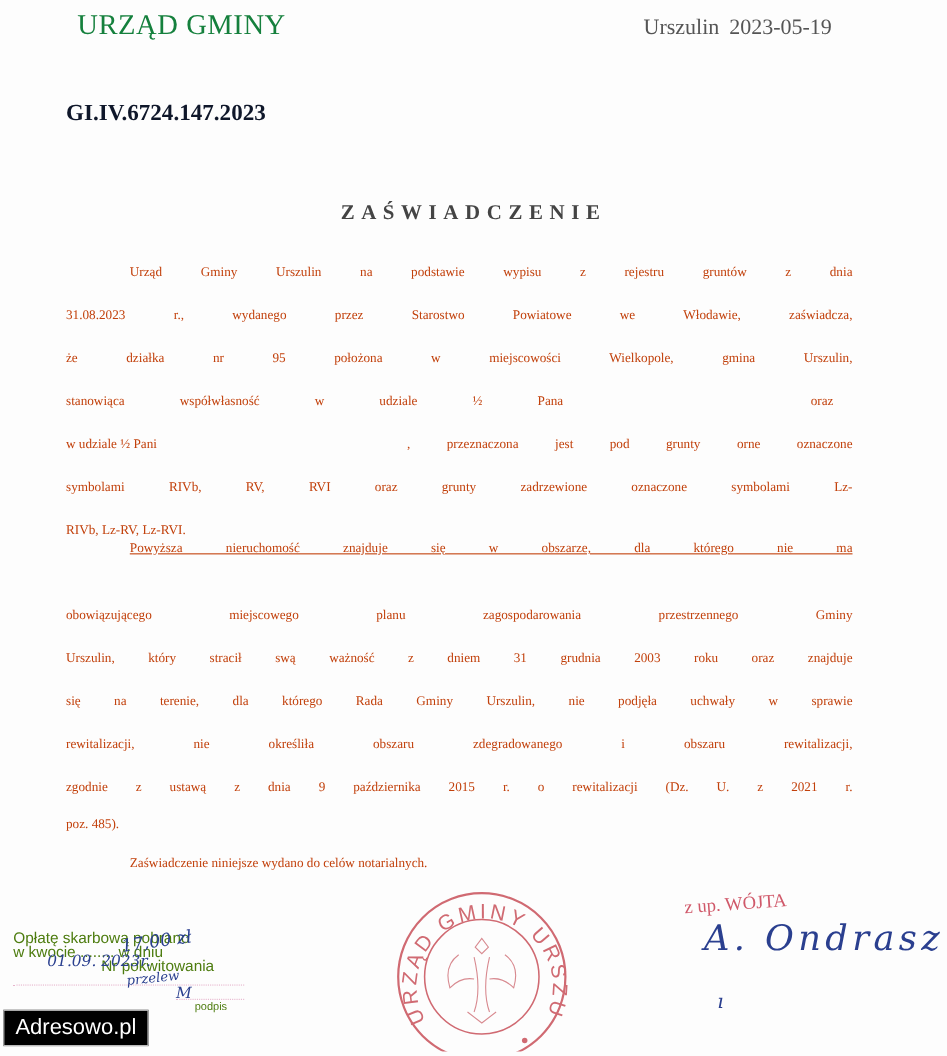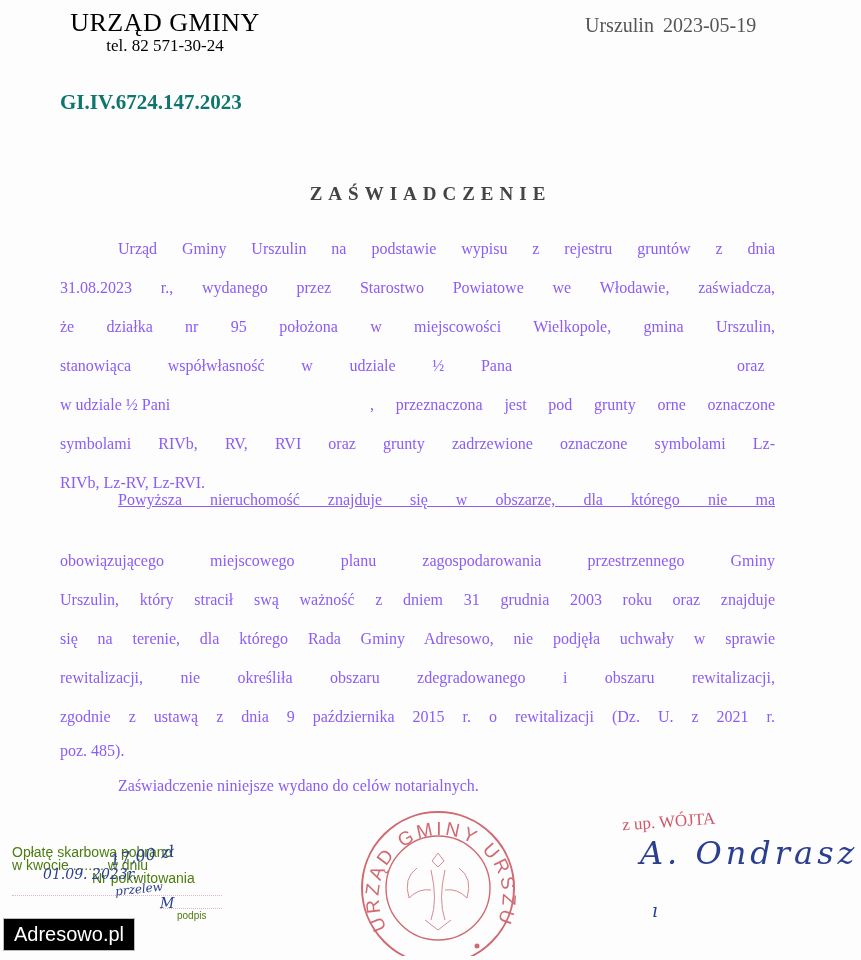--- a/index.html
+++ b/index.html
@@ -1,61 +1,60 @@
 <!DOCTYPE html>
 <html><head>
 <meta charset="utf-8">
 <style>
   html, body { margin:0; padding:0; }
   body { width:861px; height:960px; background:#fdfdfd; position:relative; overflow:hidden;
          font-family:"Liberation Serif", serif; color:#3a3a3a; }
   .abs { position:absolute; }
-  .header-stamp { left:60px; top:10px; width:210px; text-align:center; color:#000000; line-height:1; }
+  .header-stamp { left:60px; top:10px; width:210px; text-align:center; color:#15803d; line-height:1; }
   .hs-title { font-size:26px; letter-spacing:0.5px; }
   .hs-line { font-size:17px; margin-top:1px; }
-  .ref { left:60px; top:90px; font-size:21px; font-weight:bold; color:#0f766e; }
+  .ref { left:60px; top:90px; font-size:21px; font-weight:bold; color:#0f172a; }
   .place-date { left:585px; top:14px; font-size:20px; color:#555; word-spacing:4px; }
   .doc-title { left:0; width:861px; top:183px; text-align:center; font-size:19px; font-weight:bold;
                letter-spacing:6px; color:#444; }
-  .body-line { left:60px; width:715px; font-size:16px; color:#8b5cf6; white-space:nowrap; }
+  .body-line { left:60px; width:715px; font-size:12px; color:#c2410c; white-space:nowrap; }
   .justify { text-align:justify; text-align-last:justify; white-space:normal; }
   .fee-stamp { left:12px; top:846px; width:210px; color:#4d7c0f; font-family:"Liberation Sans", sans-serif;
                font-size:14px; line-height:13px; }
   .fee-dots { border-bottom:1px dotted #e6b3cc; }
   .hand { color:#2a3f8f; font-family:"DejaVu Serif", serif; font-style:italic; }
   .watermark { left:3px; top:918px; background:#000000; color:#fff; font-family:"Liberation Sans", sans-serif;
                font-size:20px; padding:4px 10px; border:1px solid #bbb; }
   .seal { left:357px; top:808px; width:162px; height:148px; }
   .sig-stamp { left:622px; top:812px; color:#d0596a; font-family:"Liberation Serif", serif; font-size:17px; transform:rotate(-4deg); }
 </style>
 </head>
 <body>
 
 <div class="abs header-stamp">
   <div class="hs-title">URZĄD GMINY</div>
-  <div class="hs-line">tel. 82 571-30-24</div>
 </div>
 <div class="abs ref">GI.IV.6724.147.2023</div>
 <div class="abs place-date">Urszulin  2023-05-19</div>
 
 <div class="abs doc-title">ZAŚWIADCZENIE</div>
 
 <div class="abs body-line justify" style="top:240px;padding-left:58px;width:657px;">Urząd Gminy Urszulin na podstawie wypisu z rejestru gruntów z dnia</div>
 <div class="abs body-line justify" style="top:279px;">31.08.2023 r., wydanego przez Starostwo Powiatowe we Włodawie, zaświadcza,</div>
 <div class="abs body-line justify" style="top:318px;">że działka nr 95 położona w miejscowości Wielkopole, gmina Urszulin,</div>
 <div class="abs body-line justify" style="top:357px;width:452px;">stanowiąca współwłasność w udziale ½ Pana</div>
 <div class="abs body-line" style="top:357px;left:737px;width:auto;">oraz</div>
 <div class="abs body-line" style="top:396px;width:auto;">w udziale ½ Pani</div>
 <div class="abs body-line" style="top:396px;left:370px;width:405px;text-align:justify;text-align-last:justify;white-space:normal;">, przeznaczona jest pod grunty orne oznaczone</div>
 <div class="abs body-line justify" style="top:435px;">symbolami RIVb, RV, RVI oraz grunty zadrzewione oznaczone symbolami Lz-</div>
 <div class="abs body-line" style="top:474px;">RIVb, Lz-RV, Lz-RVI.</div>
 <div class="abs body-line justify" style="top:491px;padding-left:58px;width:657px;text-decoration:underline;">Powyższa nieruchomość znajduje się w obszarze, dla którego nie ma</div>
 <div class="abs body-line justify" style="top:552px;">obowiązującego miejscowego planu zagospodarowania przestrzennego Gminy</div>
 <div class="abs body-line justify" style="top:591px;">Urszulin, który stracił swą ważność z dniem 31 grudnia 2003 roku oraz znajduje</div>
-<div class="abs body-line justify" style="top:630px;">się na terenie, dla którego Rada Gminy Adresowo, nie podjęła uchwały w sprawie</div>
+<div class="abs body-line justify" style="top:630px;">się na terenie, dla którego Rada Gminy Urszulin, nie podjęła uchwały w sprawie</div>
 <div class="abs body-line justify" style="top:669px;">rewitalizacji, nie określiła obszaru zdegradowanego i obszaru rewitalizacji,</div>
 <div class="abs body-line justify" style="top:708px;">zgodnie z ustawą z dnia 9 października 2015 r. o rewitalizacji (Dz. U. z 2021 r.</div>
 <div class="abs body-line" style="top:742px;">poz. 485).</div>
 <div class="abs body-line" style="top:777px;padding-left:58px;">Zaświadczenie niniejsze wydano do celów notarialnych.</div>
 
 <div class="abs fee-stamp">
   <div>Opłatę skarbową pobrano</div>
   <div>w kwocie ........ w dniu</div>
   <div style="padding-left:80px;">Nr pokwitowania</div>
   <div class="fee-dots" style="height:10px;"></div>

